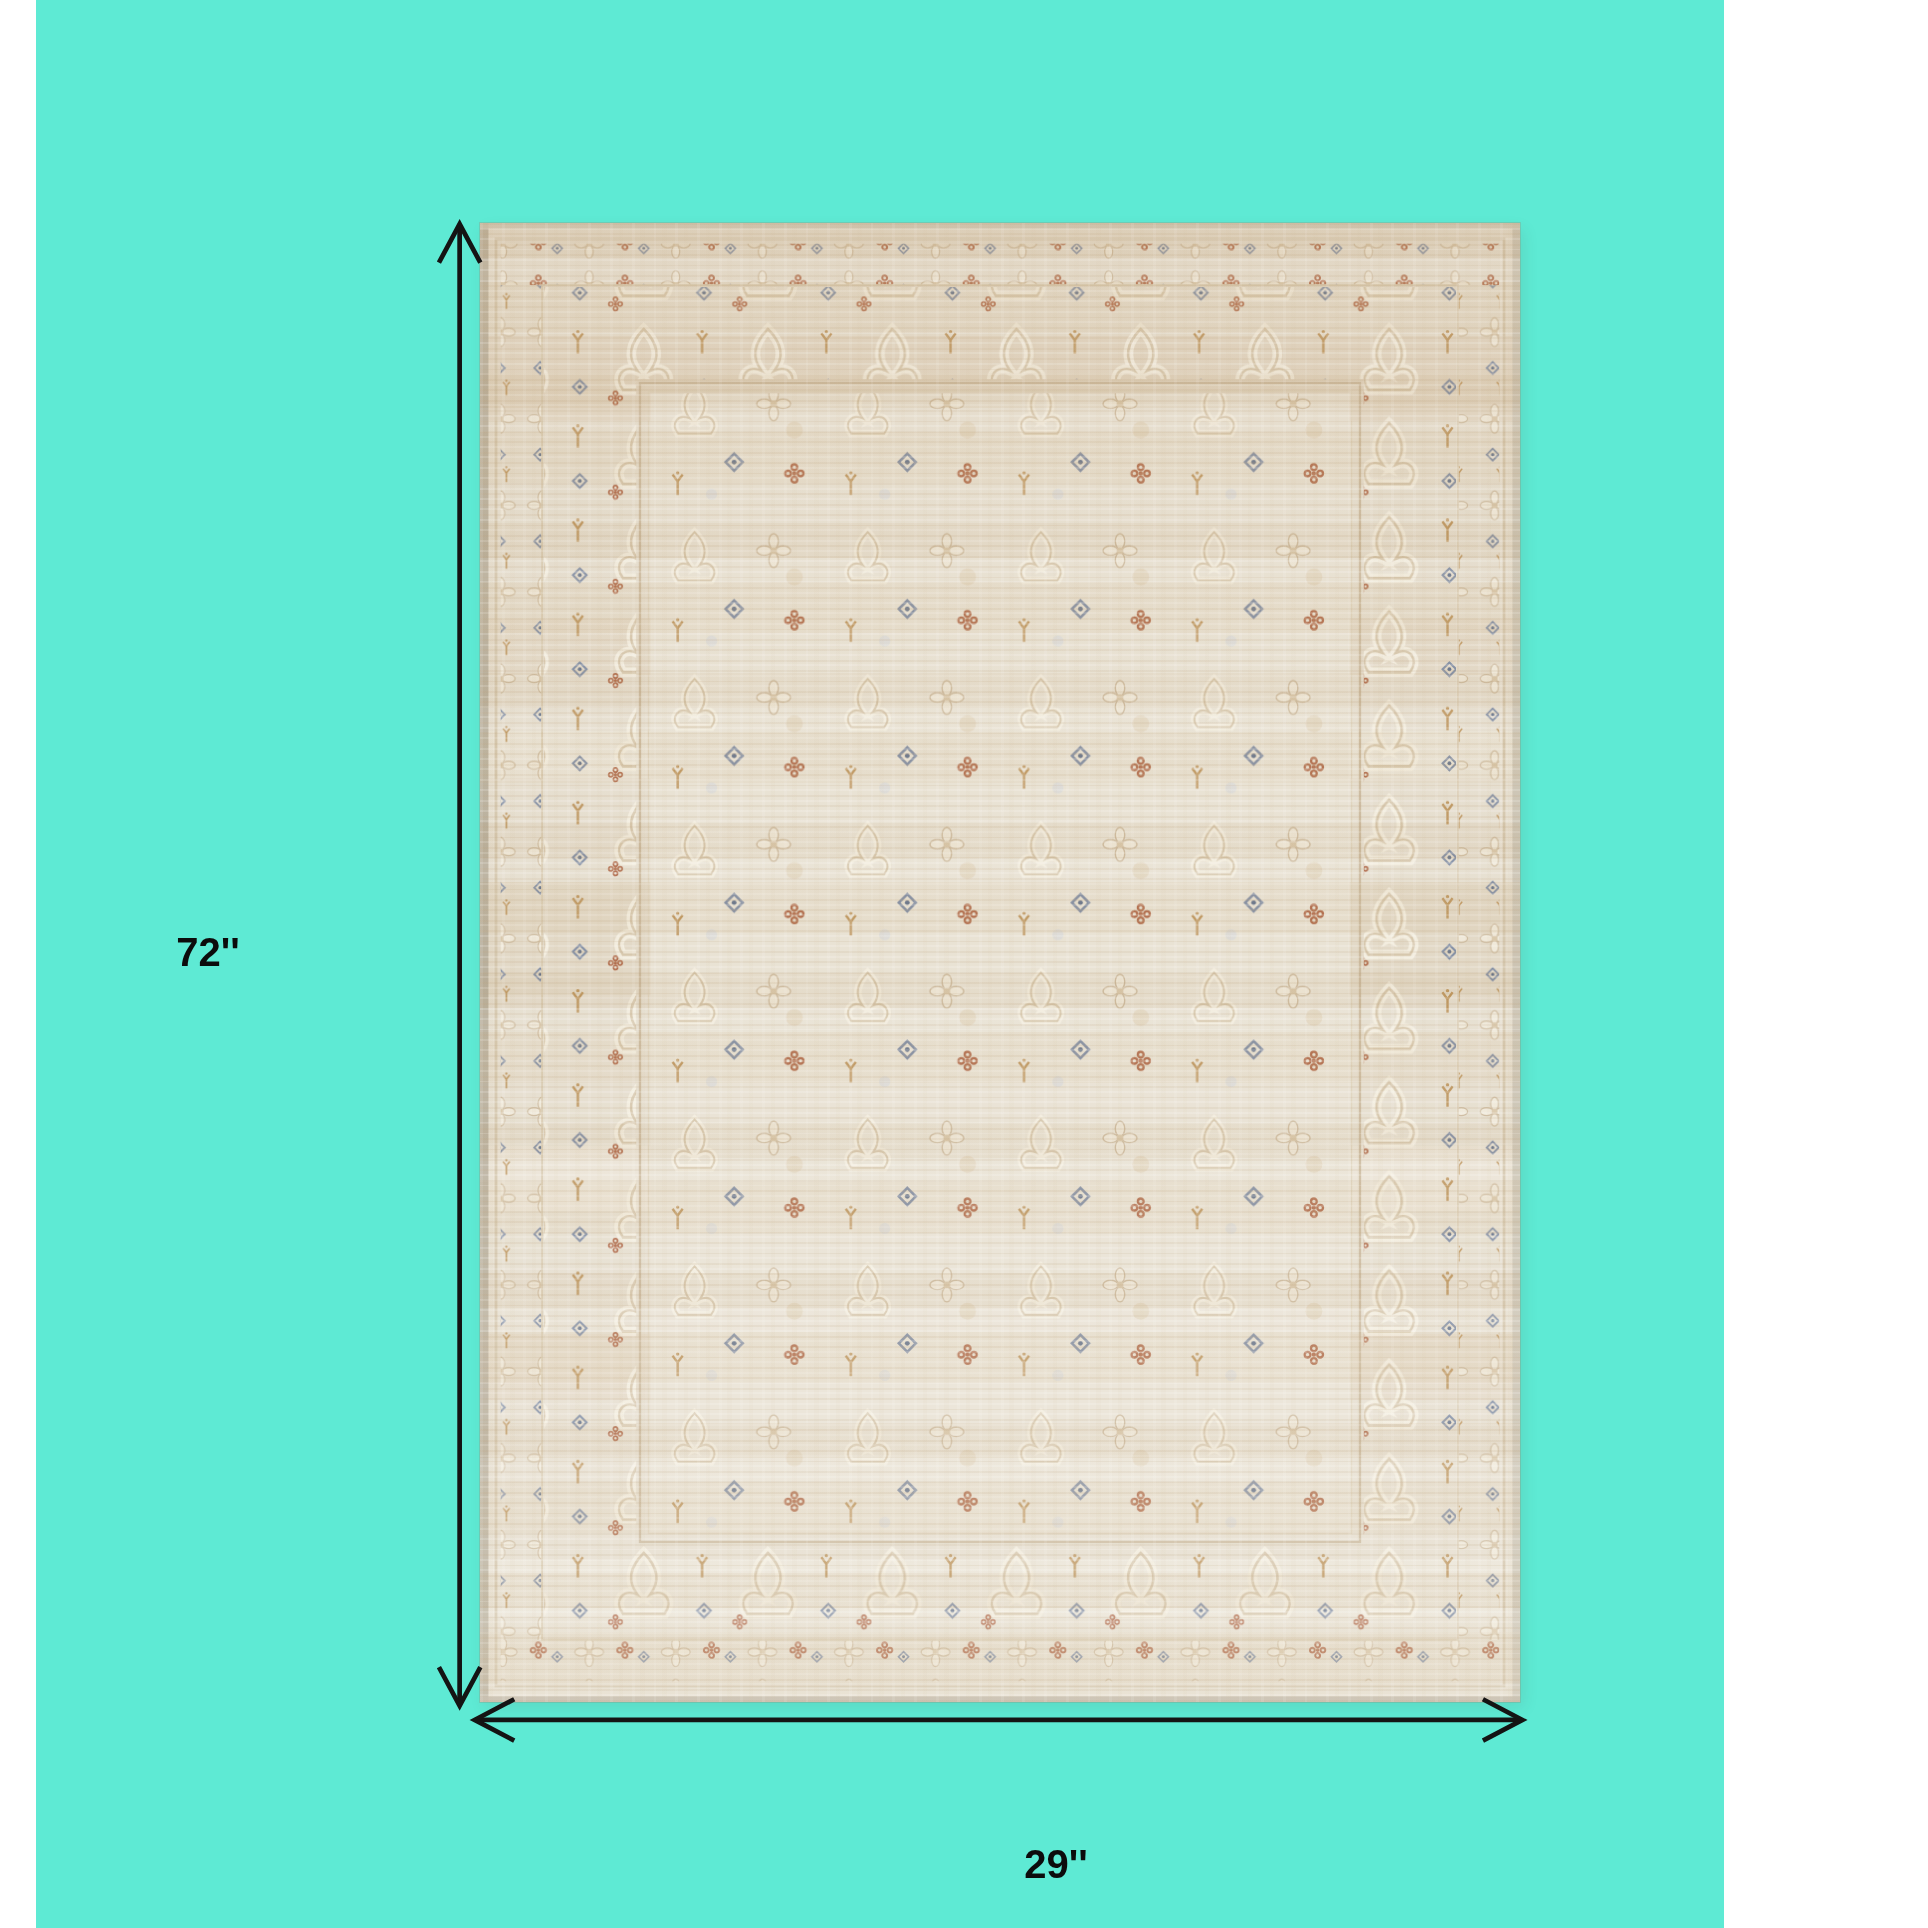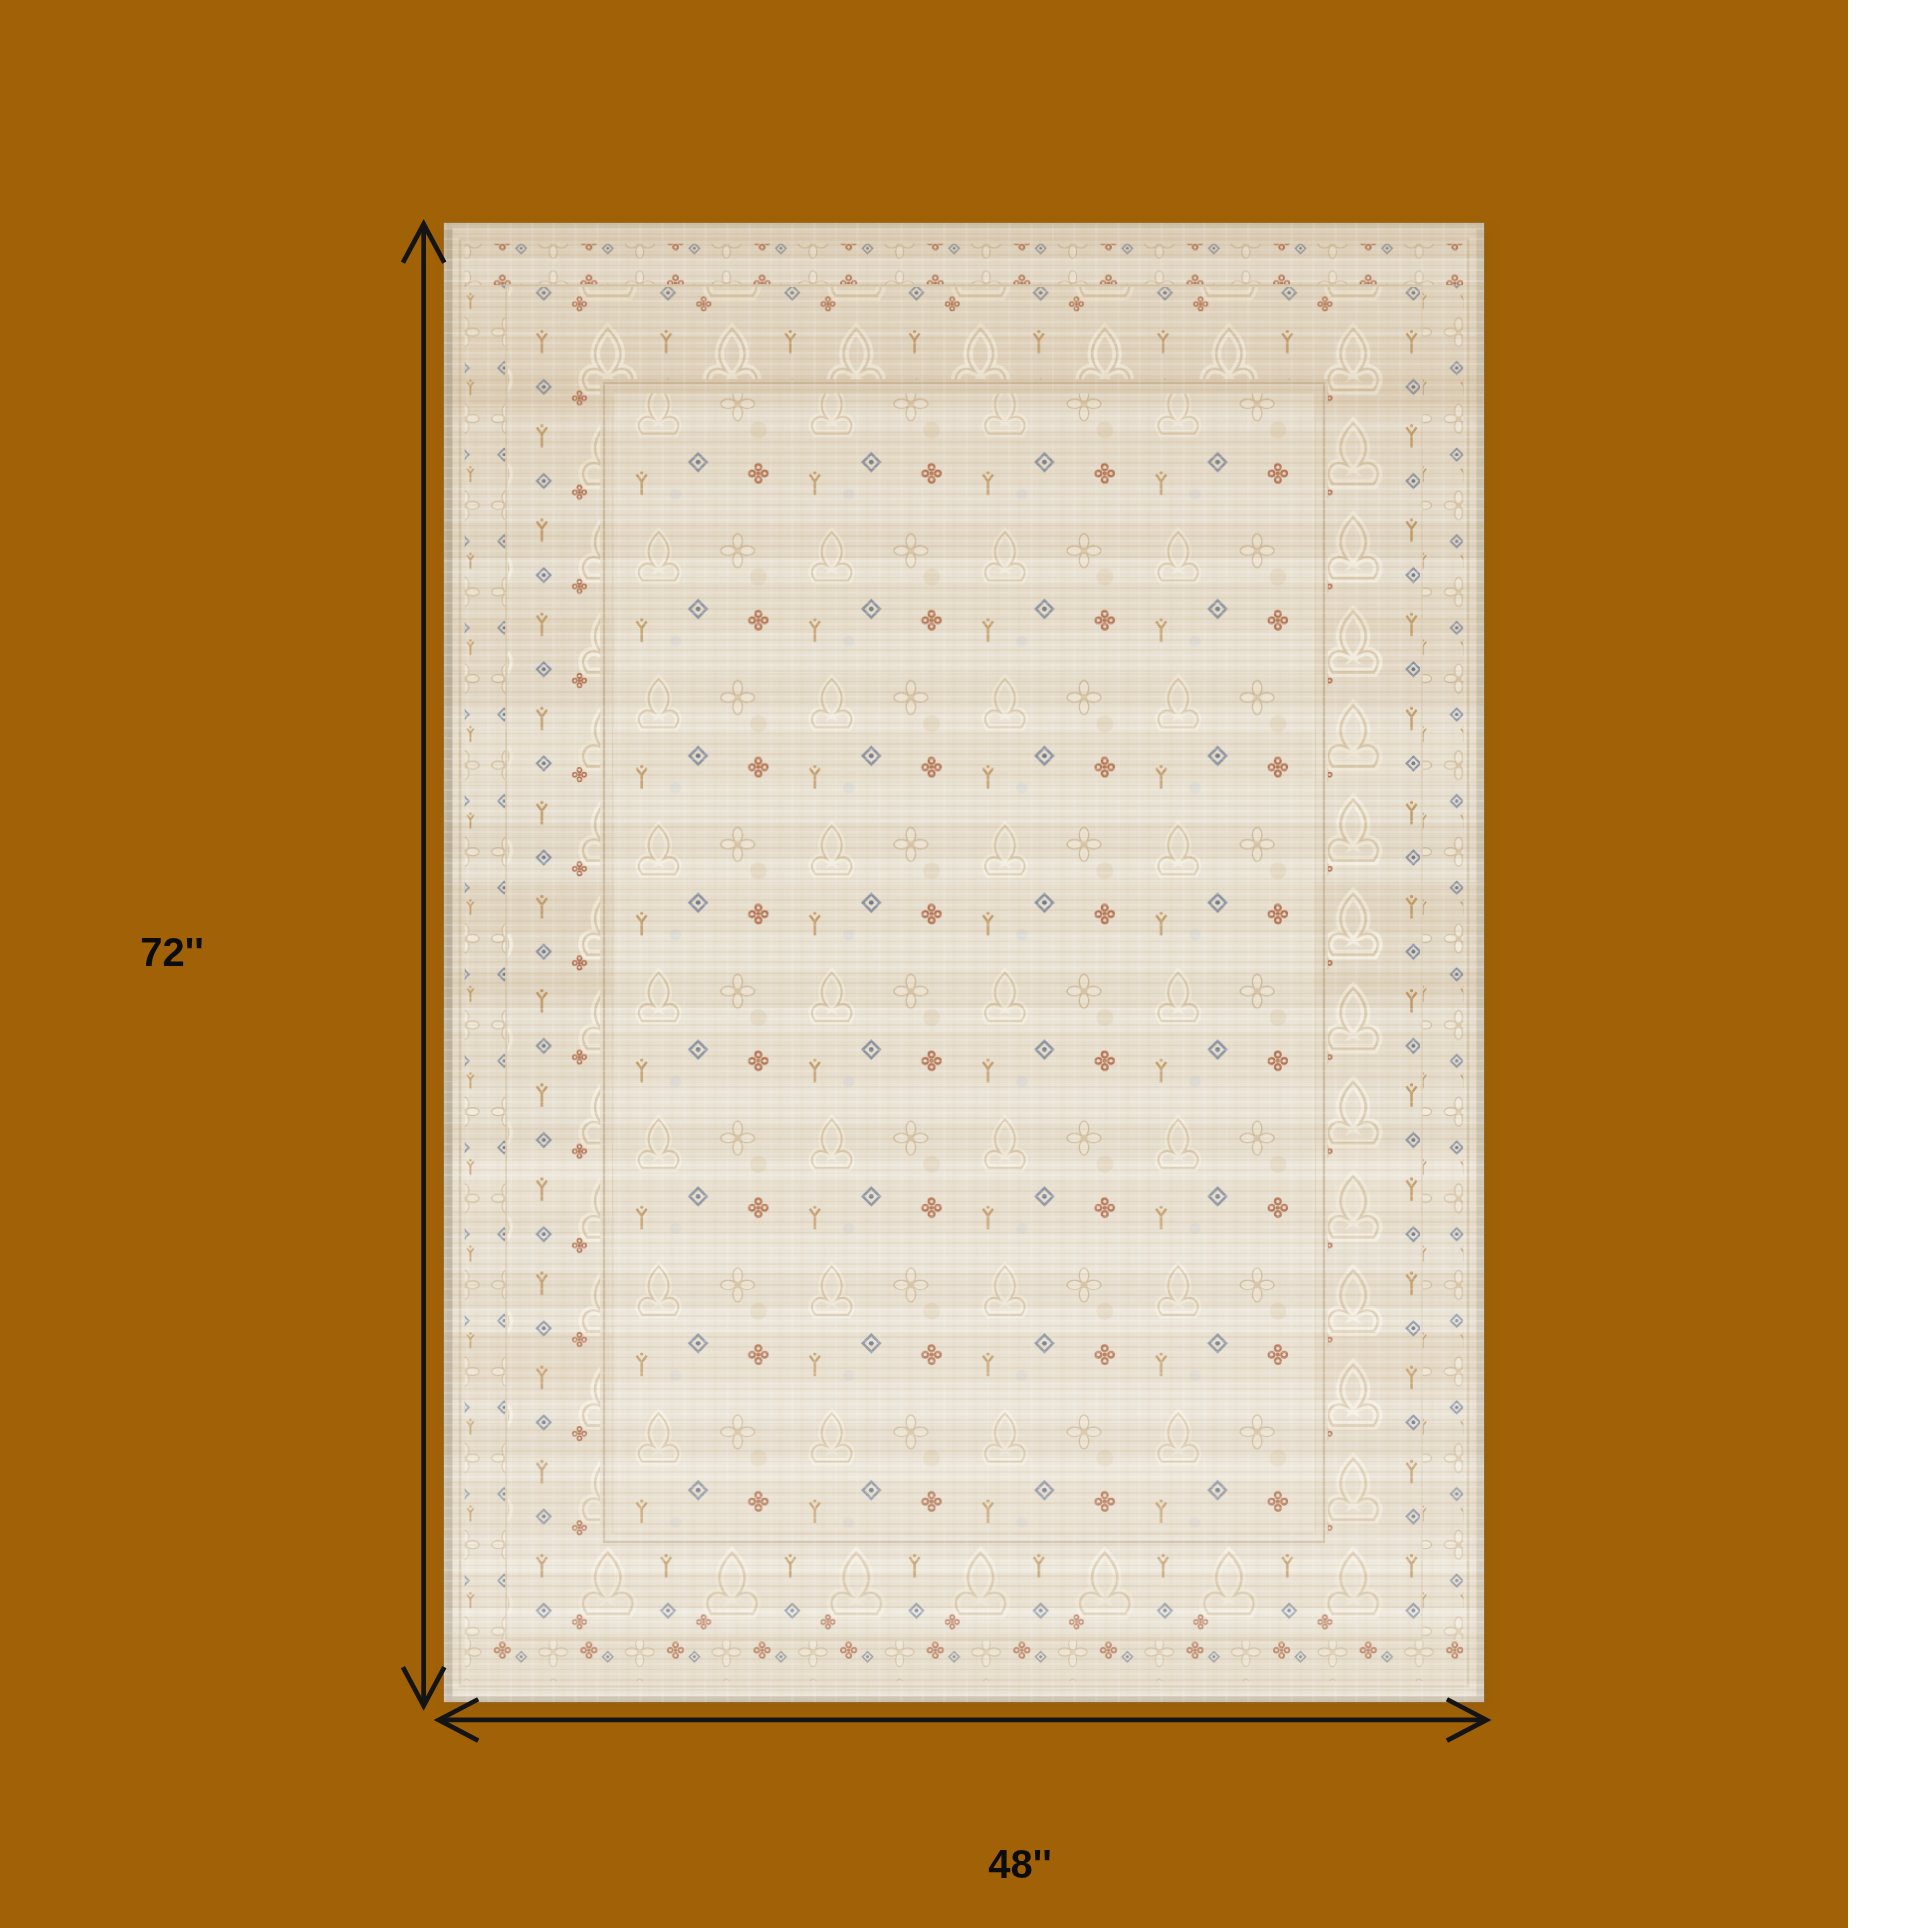--- a/index.html
+++ b/index.html
@@ -1,17 +1,17 @@
 <!DOCTYPE html>
 <html style="font-size:15px"><head>
 <meta charset="utf-8">
 <style>
   html,body{margin:0;padding:0;background:#ffffff;}
   body{width:1928px;height:1928px;font-family:"Liberation Sans",sans-serif;}
-  .stage{position:relative;width:1848px;height:1928px;background:#a16207;overflow:hidden;}
+  .stage{position:relative;width:1688px;height:1928px;background:#5eead4;overflow:hidden;margin-left:36px;}
 
   
   .rug{
     position:absolute;left:444px;top:223px;width:1040px;height:1479px;
     box-shadow:0 0 0 0.9px rgba(150,140,120,.35), 3.8px 5.6px 15px rgba(70,60,45,.10);
   }
   .rug svg{display:block;width:100%;height:100%;}
   .tex{position:absolute;inset:0;pointer-events:none;}
   .tex-fine{
     background:repeating-linear-gradient(180deg,
@@ -163,16 +163,16 @@
     </g>
     <g>
       <line x1="467" y1="1827" x2="1578" y2="1827"></line>
       <polyline points="508,1805 466,1827 508,1849"></polyline>
       <polyline points="1537,1805 1579,1827 1537,1849"></polyline>
     </g>
   </svg>
 
   <div class="dim-label dim-label-height">72''</div>
 
-  <div class="dim-label dim-label-width">48''</div>
+  <div class="dim-label dim-label-width">29''</div>
 
 </div>
 
 
 </body></html>

